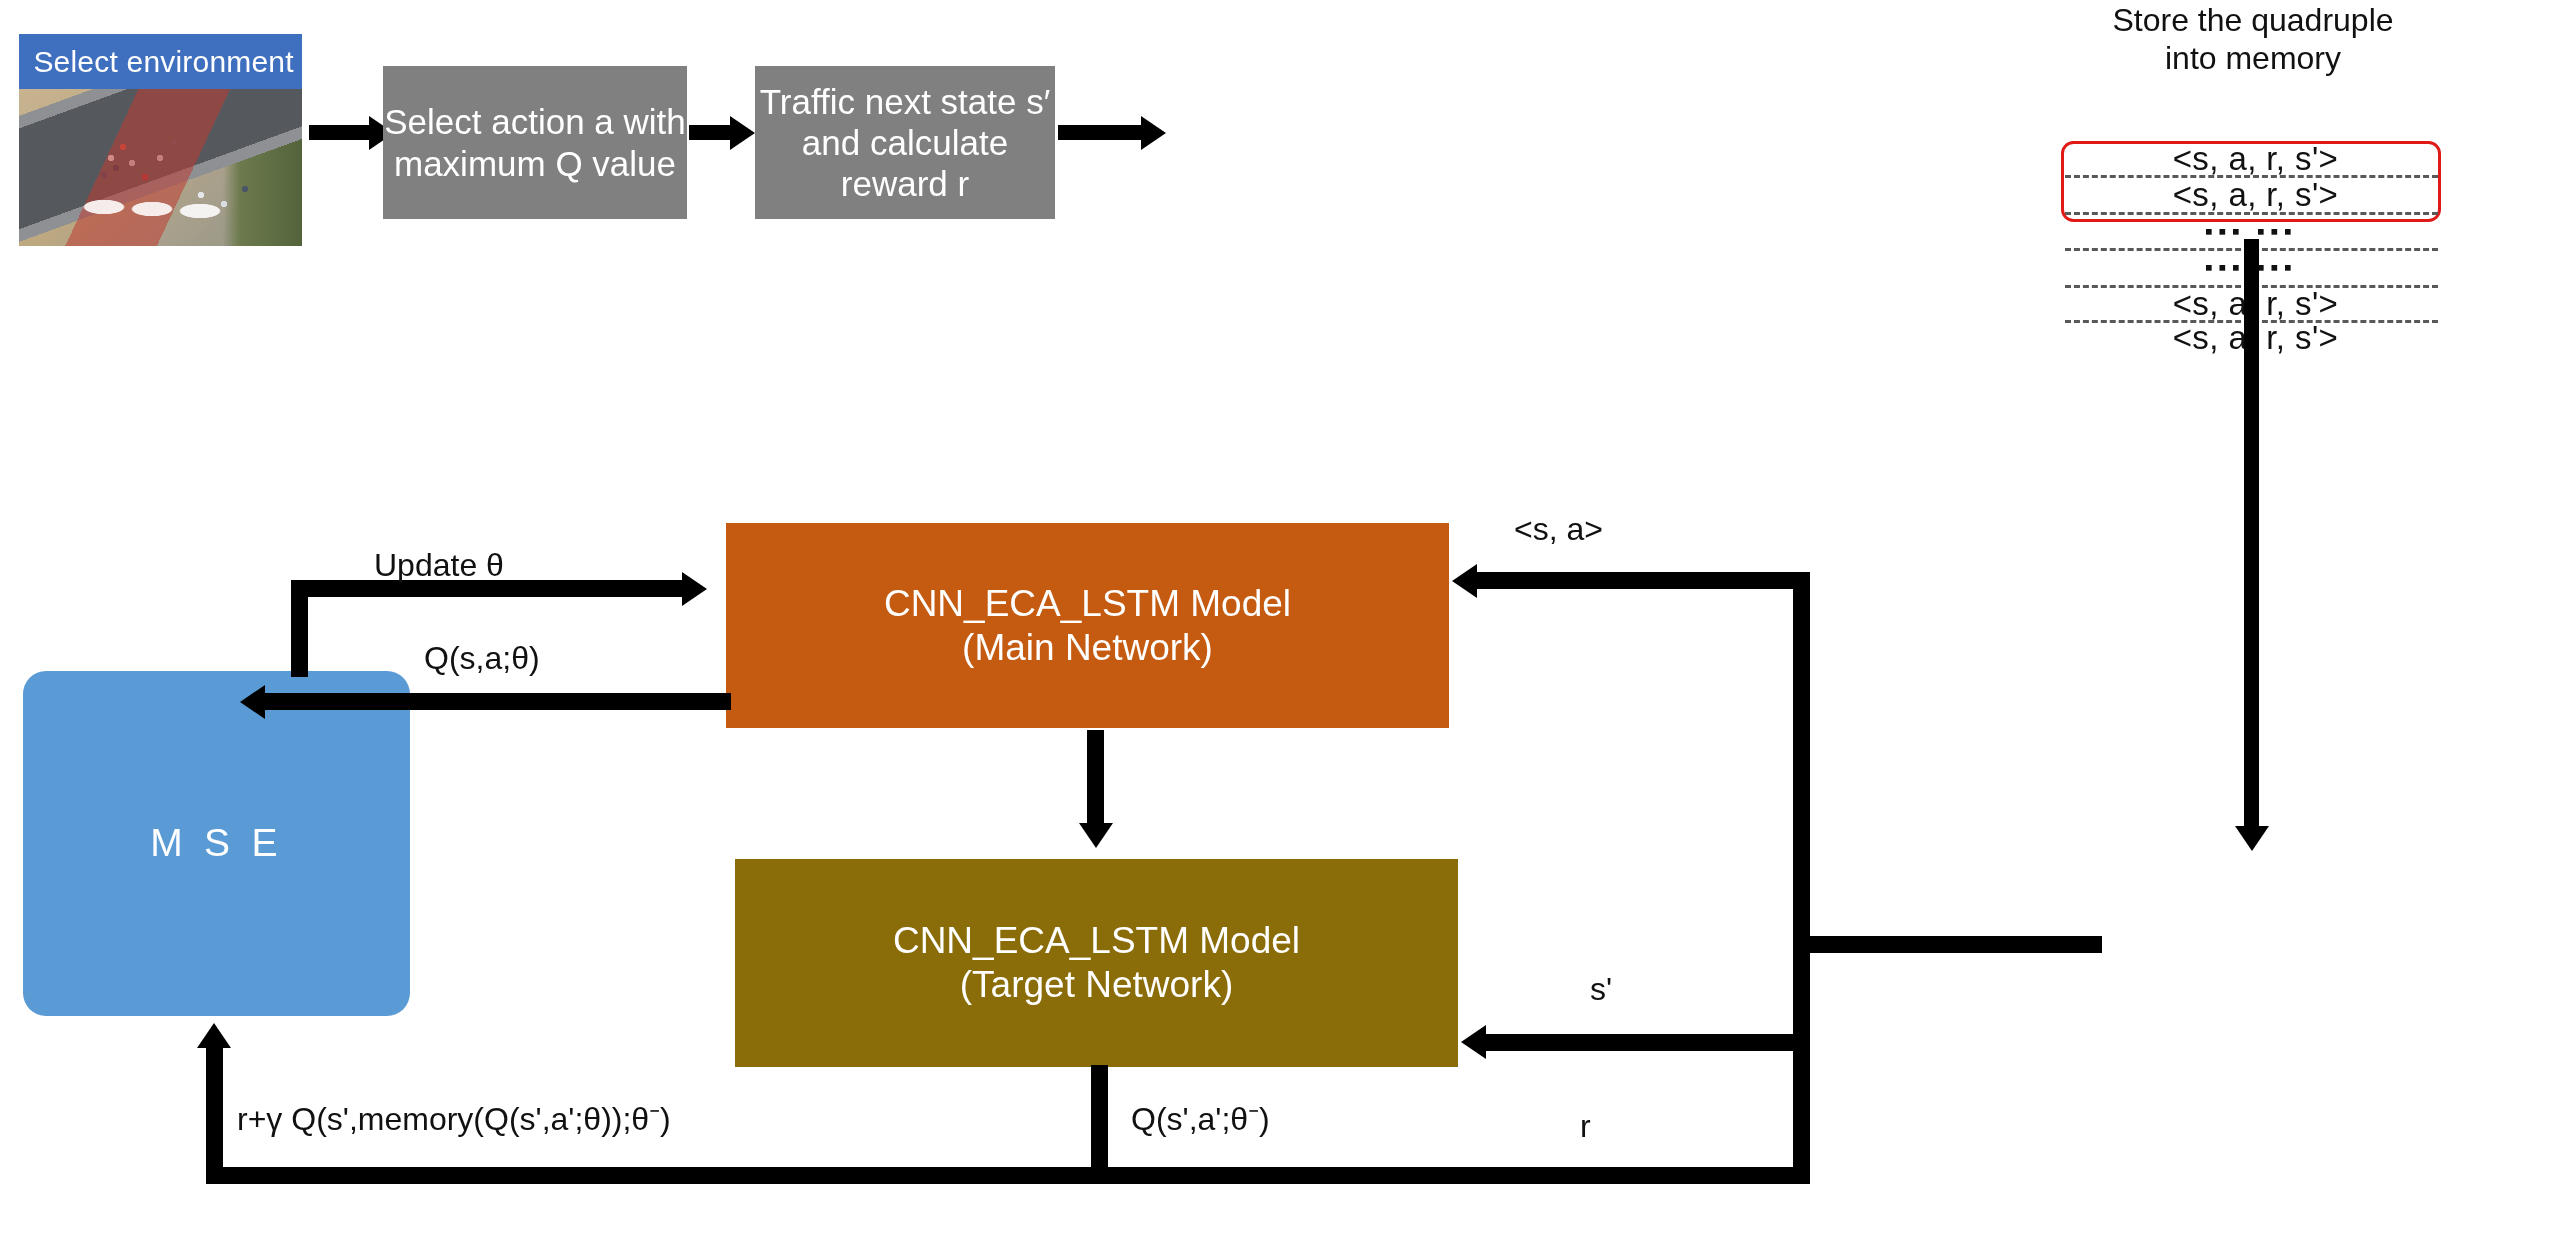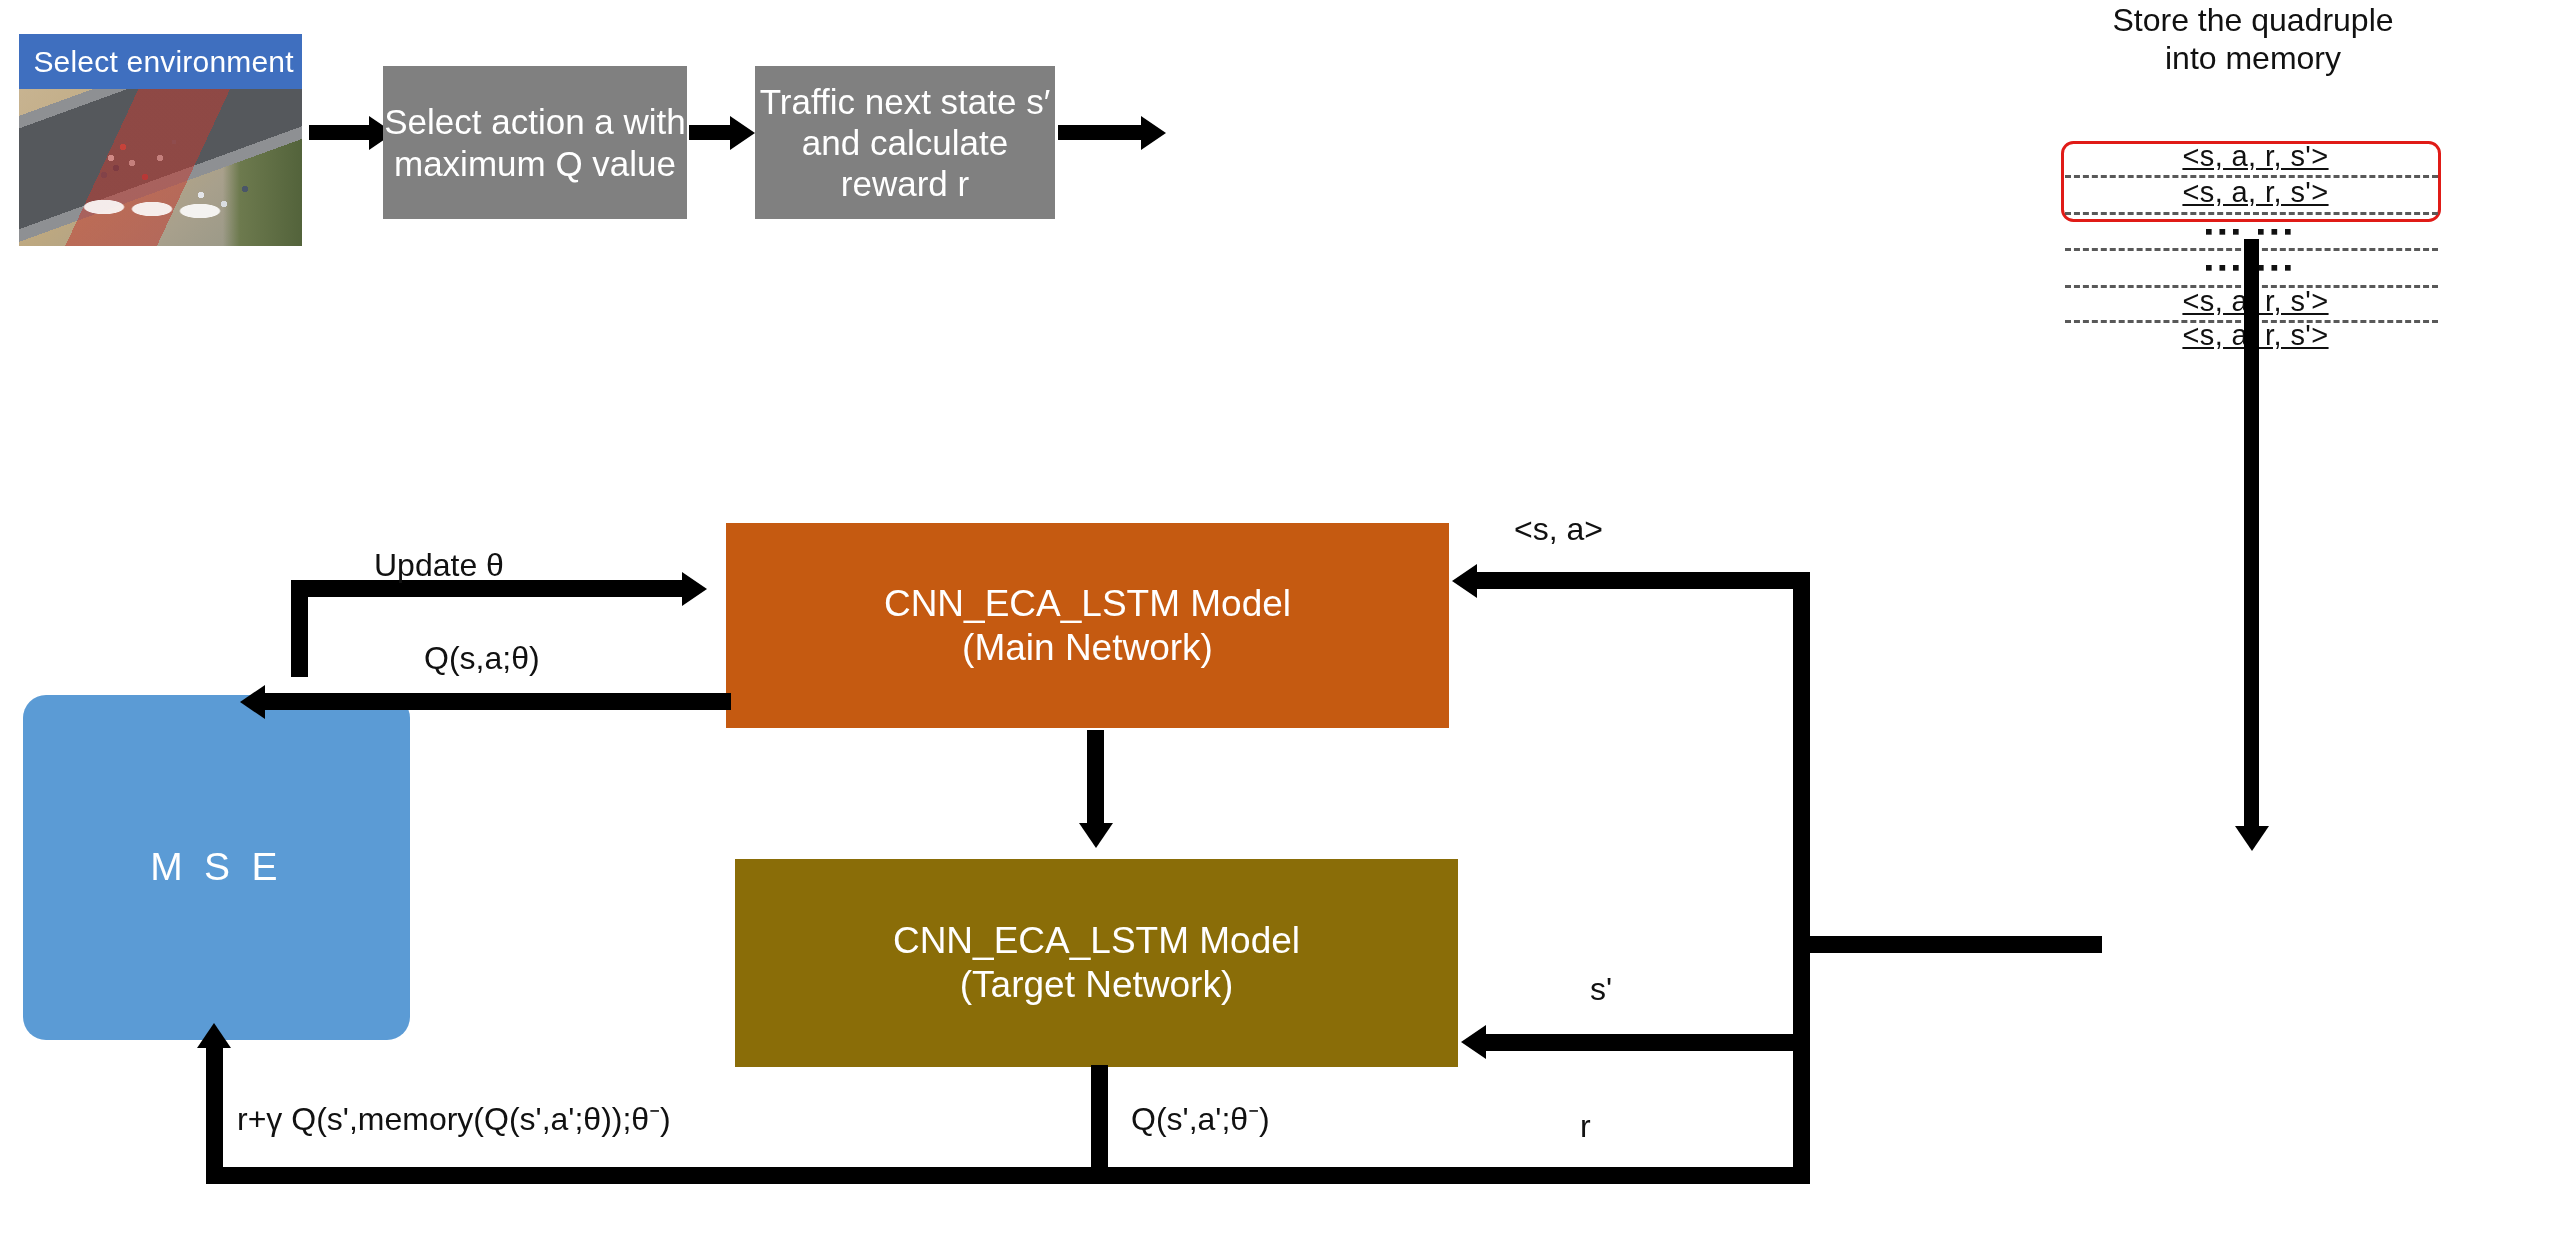--- a/index.html
+++ b/index.html
@@ -26,21 +26,21 @@
     align-items: center;
     justify-content: center;
     text-align: center;
     color: #ffffff;
     line-height: 1.18;
     white-space: pre-line;
   }
   .node.gray  { background: #808080; }
   .node.orange{ background: #C55A11; }
   .node.olive { background: #8A6D08; }
-  .node.blue  { background: #5B9BD5; margin-top: 24px; }
+  .node.blue  { background: #5B9BD5; }
 
   
   #traffic-env {
     position: absolute;
     left: 19.4px;
     top: 34px;
     width: 283px;
     height: 212px;
     overflow: hidden;
     background: #b8a88a;
@@ -134,24 +134,23 @@
     left: 3.5px;
     width: 373px;
     height: 0;
     border-top: 3.5px dashed #595959;
   }
   .mem-text {
     position: absolute;
     left: 0;
     width: 389px;
     text-align: center;
-    font-size: 29px;
+    font-size: 33px;
     color: #111;
     letter-spacing: 0.4px;
-    text-decoration: underline;
   }
   .mem-dots {
     position: absolute;
     left: 0;
     width: 380px;
     text-align: center;
     font-size: 23px;
     letter-spacing: 5.3px;
     color: #111;
     font-weight: bold;

